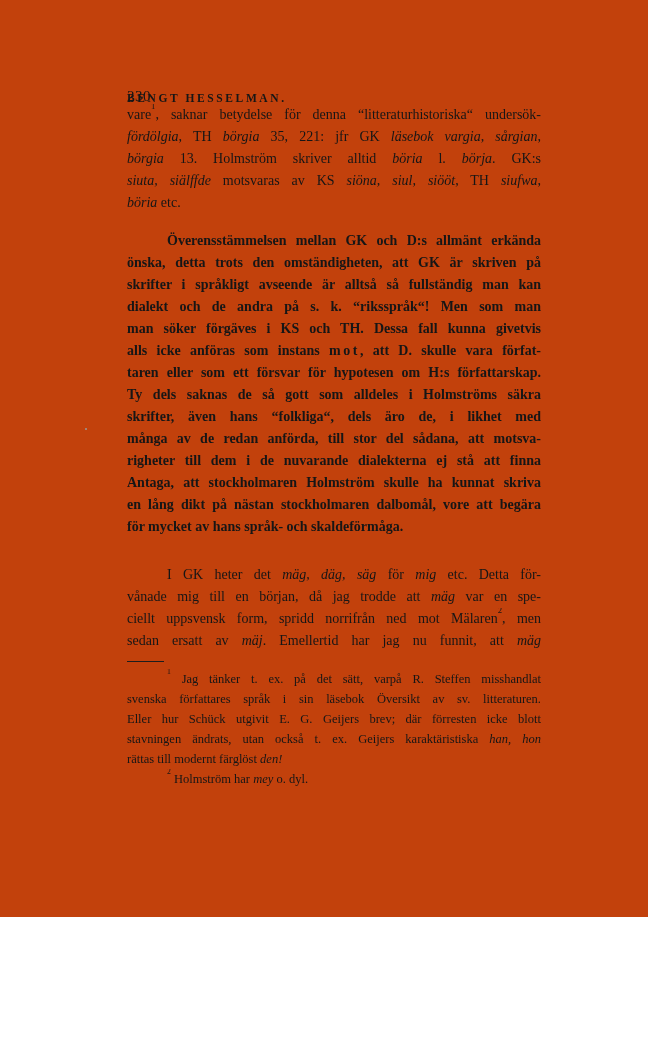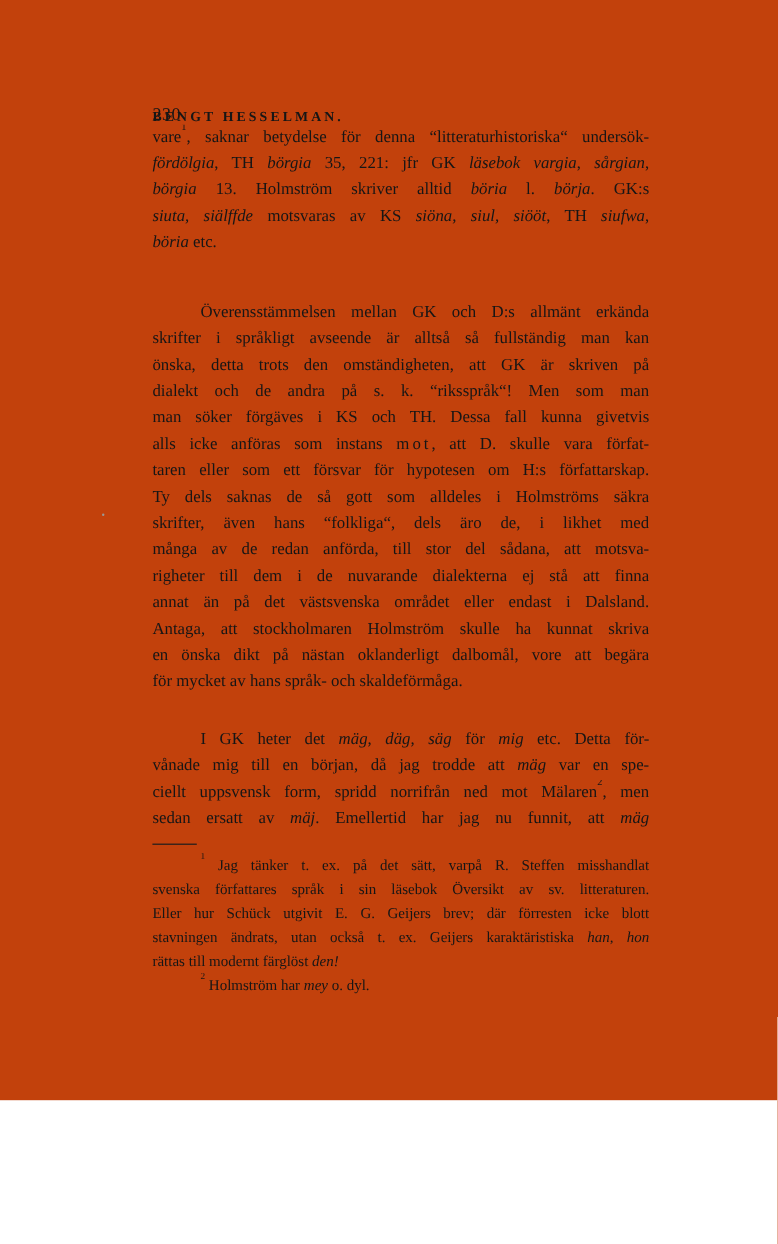--- a/index.html
+++ b/index.html
@@ -16,21 +16,21 @@
   .running-title {
     display:block; 
     font-size:11.5px; font-weight:bold; letter-spacing:2.6px;
     padding-top:4px;
   }
   .text-block {
     position:absolute; left:127px; top:104px; width:414px;
     font-size:14px; line-height:22px;
   }
   .para { margin:0; }
-  .para-2 { margin-top:36px; }
+  .para-2 { margin-top:16px;font-weight:bold; }
   .para-3 { margin-top:26px; }
   .tline {
     height:22px; overflow:hidden;
     text-align:justify; text-align-last:justify; -moz-text-align-last:justify;
   }
   .tlast { text-align-last:left; -moz-text-align-last:left; }
   .ind { padding-left:40px; }
   em { font-style:italic; }
   sup { font-size:0.62em; line-height:0; position:relative; top:-0.45em; }
   .spaced { letter-spacing:2.5px; }
@@ -58,33 +58,32 @@
   <div class="text-block">
     <div class="para para-1">
         <div class="tline">vare<sup>1</sup>, saknar betydelse för denna “litteraturhistoriska“ undersök-</div>
         <div class="tline"><em>fördölgia</em>, TH <em>börgia</em> 35, 221: jfr GK <em>läsebok vargia</em>, <em>sårgian</em>,</div>
         <div class="tline"><em>börgia</em> 13. Holmström skriver alltid <em>böria</em> l. <em>börja</em>. GK:s</div>
         <div class="tline"><em>siuta, siälffde</em> motsvaras av KS <em>siöna, siul, siööt</em>, TH <em>siufwa</em>,</div>
         <div class="tline tlast"><em>böria</em> etc.</div>
       </div>
     <div class="para para-2">
         <div class="tline ind">Överensstämmelsen mellan GK och D:s allmänt erkända</div>
+        <div class="tline">önska, detta trots den omständigheten, att GK är skriven på</div>
         <div class="tline">skrifter i språkligt avseende är alltså så fullständig man kan</div>
-        <div class="tline">önska, detta trots den omständigheten, att GK är skriven på</div>
         <div class="tline">dialekt och de andra på s. k. “riksspråk“! Men som man</div>
         <div class="tline">man söker förgäves i KS och TH. Dessa fall kunna givetvis</div>
         <div class="tline">alls icke anföras som instans <span class="spaced">mot</span>, att D. skulle vara förfat-</div>
         <div class="tline">taren eller som ett försvar för hypotesen om H:s författarskap.</div>
         <div class="tline">Ty dels saknas de så gott som alldeles i Holmströms säkra</div>
         <div class="tline">skrifter, även hans “folkliga“, dels äro de, i likhet med</div>
         <div class="tline">många av de redan anförda, till stor del sådana, att motsva-</div>
         <div class="tline">righeter till dem i de nuvarande dialekterna ej stå att finna</div>
-        <div class="tline">annat än på det västsvenska området eller endast i Dalsland.</div>
         <div class="tline">Antaga, att stockholmaren Holmström skulle ha kunnat skriva</div>
-        <div class="tline">en önska dikt på nästan oklanderligt dalbomål, vore att begära</div>
+        <div class="tline">en lång dikt på nästan stockholmaren dalbomål, vore att begära</div>
         <div class="tline tlast">för mycket av hans språk- och skaldeförmåga.</div>
       </div>
     <div class="para para-3">
         <div class="tline ind">I GK heter det <em>mäg, däg, säg</em> för <em>mig</em> etc. Detta för-</div>
         <div class="tline">vånade mig till en början, då jag trodde att <em>mäg</em> var en spe-</div>
         <div class="tline">ciellt uppsvensk form, spridd norrifrån ned mot Mälaren<sup>2</sup>, men</div>
         <div class="tline">sedan ersatt av <em>mäj</em>. Emellertid har jag nu funnit, att <em>mäg</em></div>
       </div>
 
     <div class="footnote-rule"></div>

